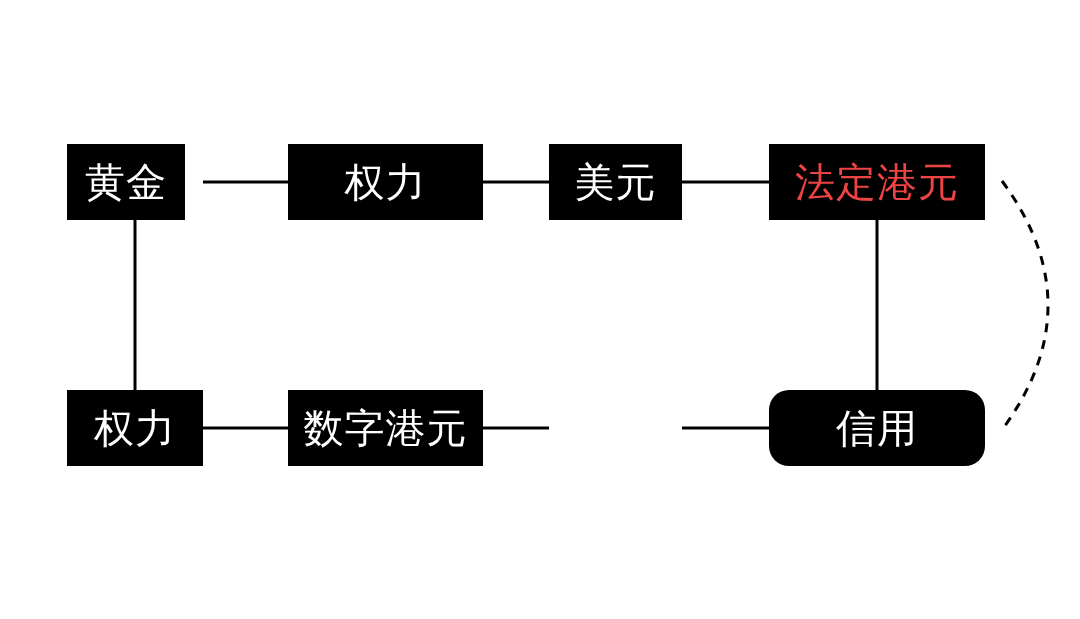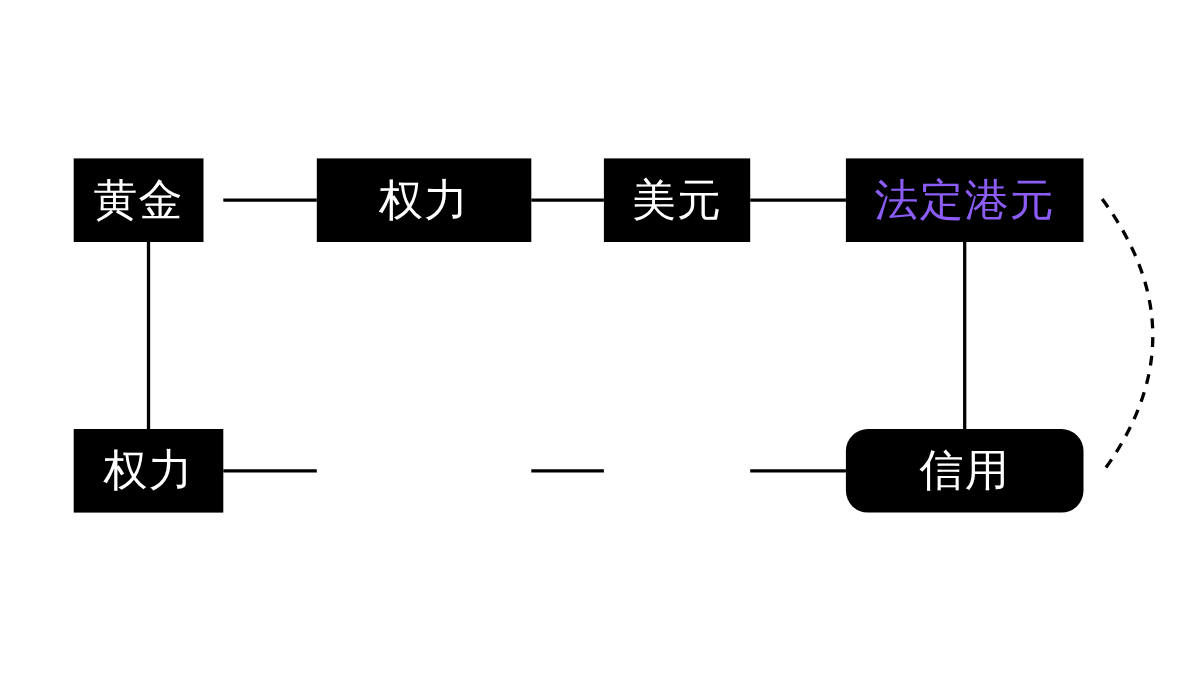--- a/index.html
+++ b/index.html
@@ -50,16 +50,17 @@
       <line x1="877" y1="220" x2="877" y2="390" stroke="#000000" stroke-width="3"></line>
       <line x1="203" y1="428" x2="288" y2="428" stroke="#000000" stroke-width="3"></line>
       <line x1="483" y1="428" x2="549" y2="428" stroke="#000000" stroke-width="3"></line>
       <line x1="682" y1="428" x2="769" y2="428" stroke="#000000" stroke-width="3"></line>
       <path d="M 1002 181 Q 1093 304 1004 427" fill="none" stroke="#000000" stroke-width="3" stroke-dasharray="9 8"></path>
     </svg>
 
 <div class="node" style="left: 67px; top: 144px; width: 118px; height: 76px; background: rgb(0, 0, 0); color: rgb(255, 255, 255);">黄金</div>
     <div class="node" style="left: 288px; top: 144px; width: 195px; height: 76px; background: rgb(0, 0, 0); color: rgb(255, 255, 255);">权力</div>
     <div class="node" style="left: 549px; top: 144px; width: 133px; height: 76px; background: rgb(0, 0, 0); color: rgb(255, 255, 255);">美元</div>
-    <div class="node" style="left: 769px; top: 144px; width: 216px; height: 76px; background: rgb(0, 0, 0); color: #8b5cf6;">法定港元</div>
+    <div class="node" style="left: 769px; top: 144px; width: 216px; height: 76px; background: rgb(0, 0, 0); color: #ef4444;">法定港元</div>
     <div class="node" style="left: 67px; top: 390px; width: 136px; height: 76px; background: rgb(0, 0, 0); color: rgb(255, 255, 255);">权力</div>
+    <div class="node" style="left: 288px; top: 390px; width: 195px; height: 76px; background: rgb(0, 0, 0); color: rgb(255, 255, 255);">数字港元</div>
     <div class="node" style="left: 769px; top: 390px; width: 216px; height: 76px; background: rgb(0, 0, 0); color: rgb(255, 255, 255); border-radius: 20px;">信用</div>
   </div>
 
 </body></html>

